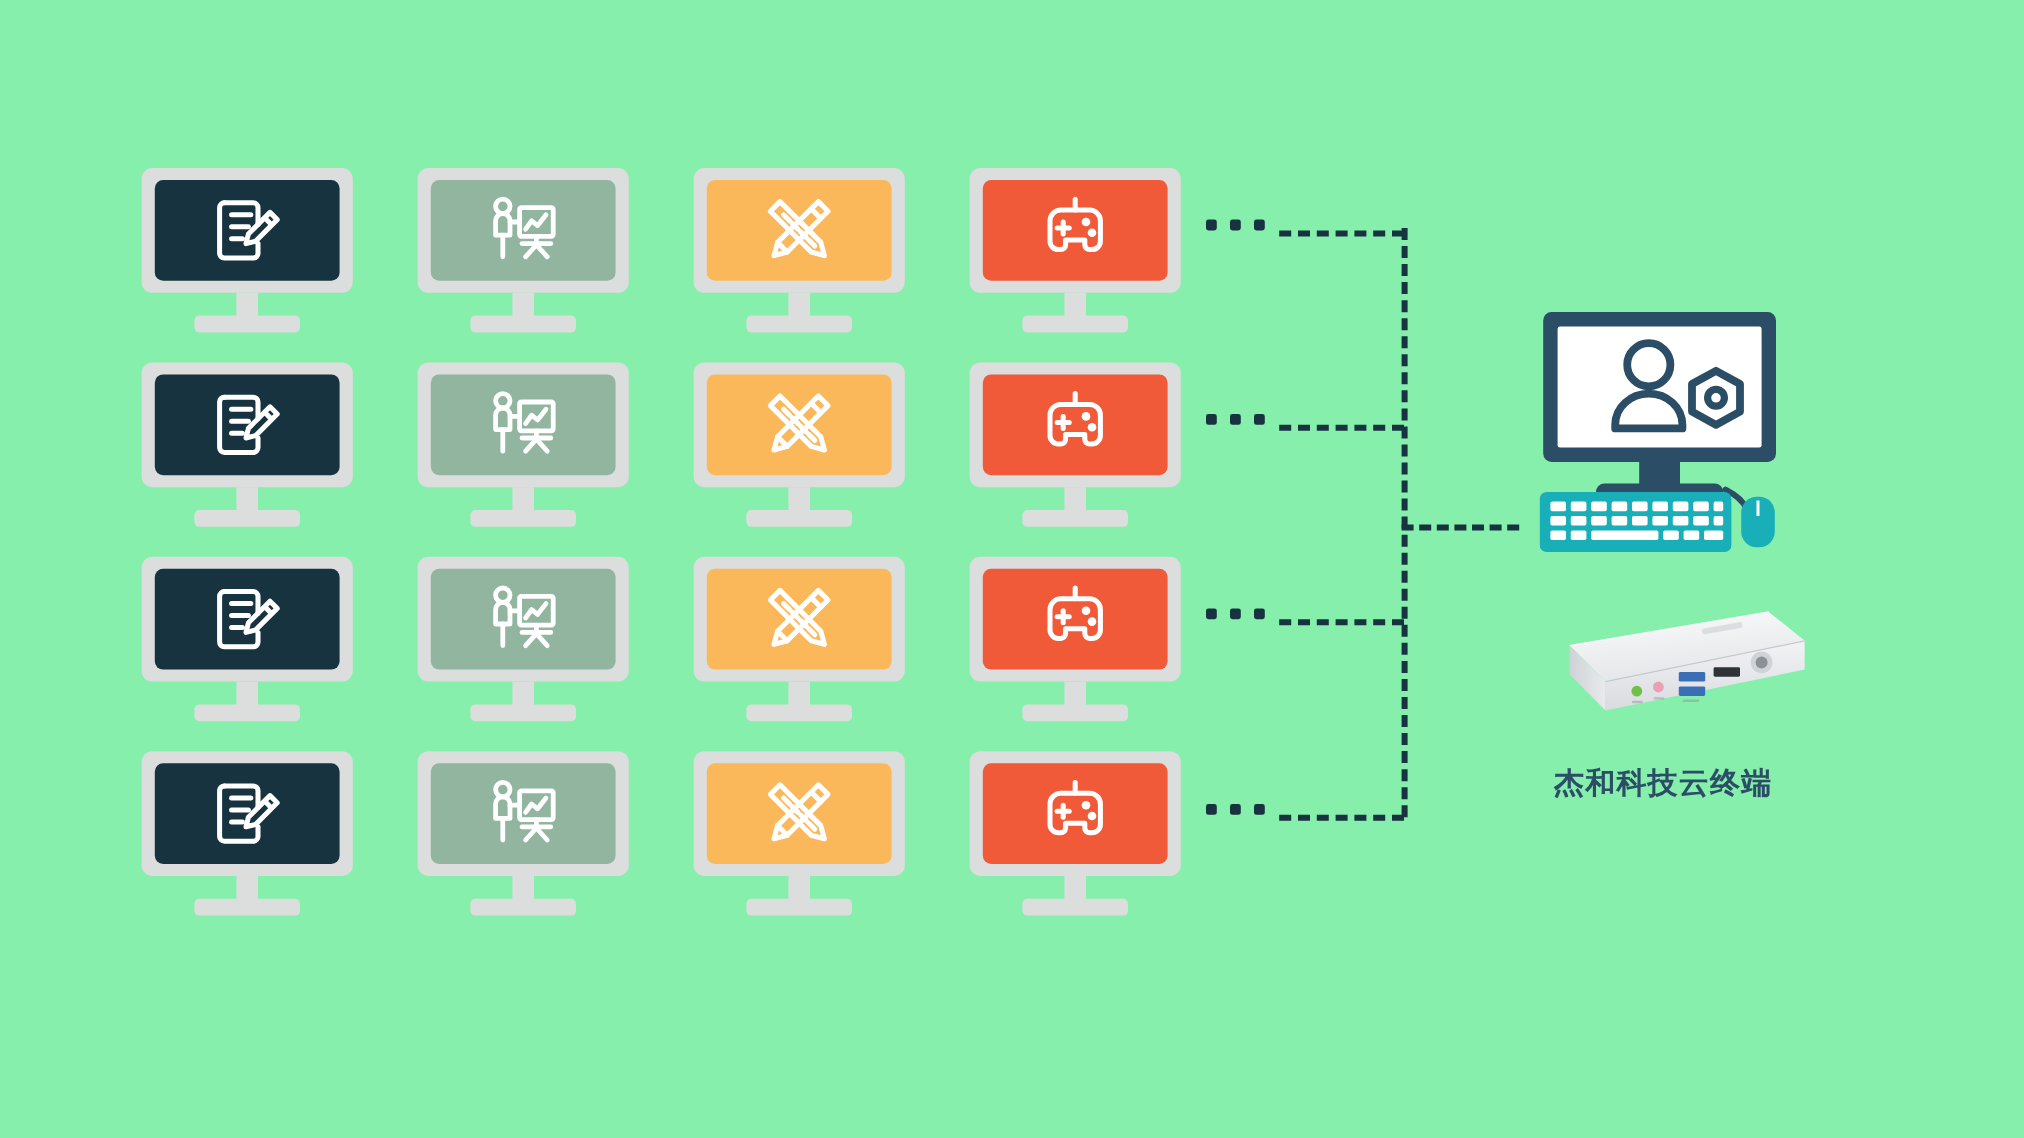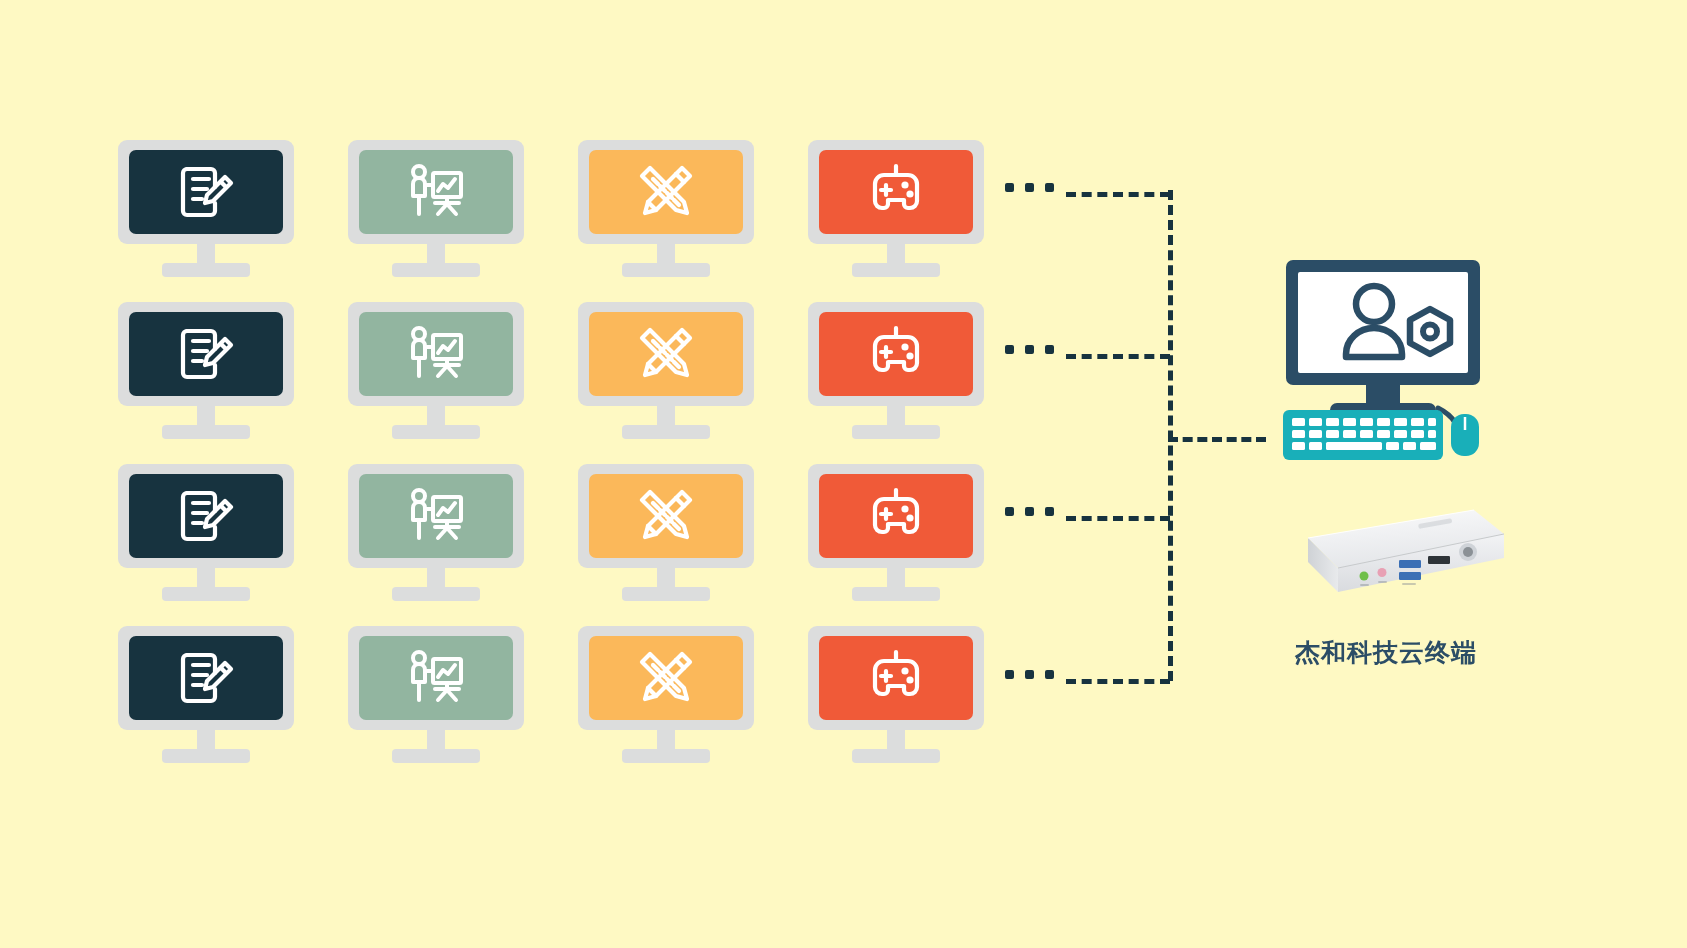--- a/index.html
+++ b/index.html
@@ -5,21 +5,21 @@
   * { box-sizing: border-box; }
   html, body {
     margin: 0; padding: 0;
     background: #ffffff;
     font-family: "Liberation Sans", "DejaVu Sans", sans-serif;
   }
   #canvas {
     position: relative;
     width: 1687px;
     height: 948px;
-    background: #fef9c3;
+    background: #86efac;
     overflow: hidden;
   }
 
   
   #client-grid {
     position: absolute;
     left: 118px;
     top: 140px;
   }
   .client-row {

